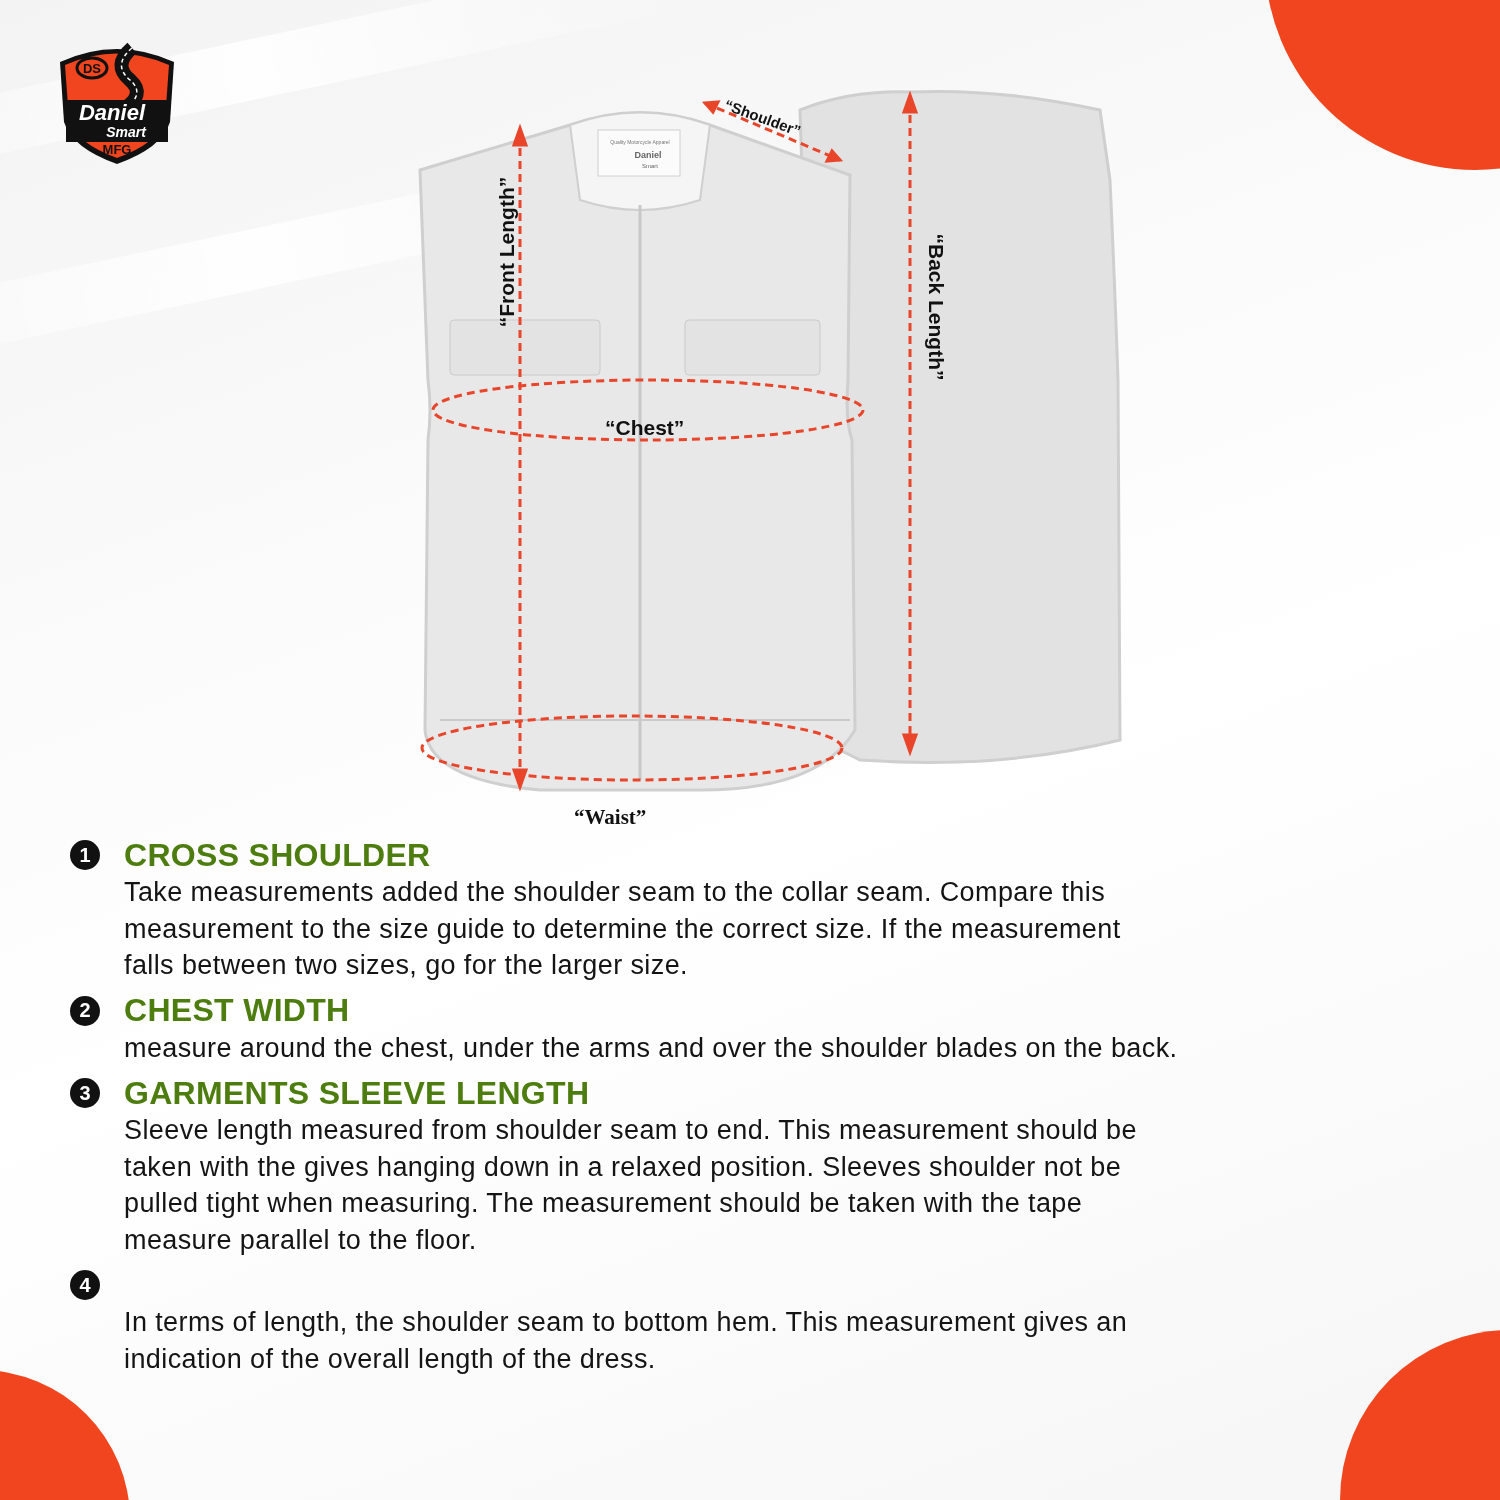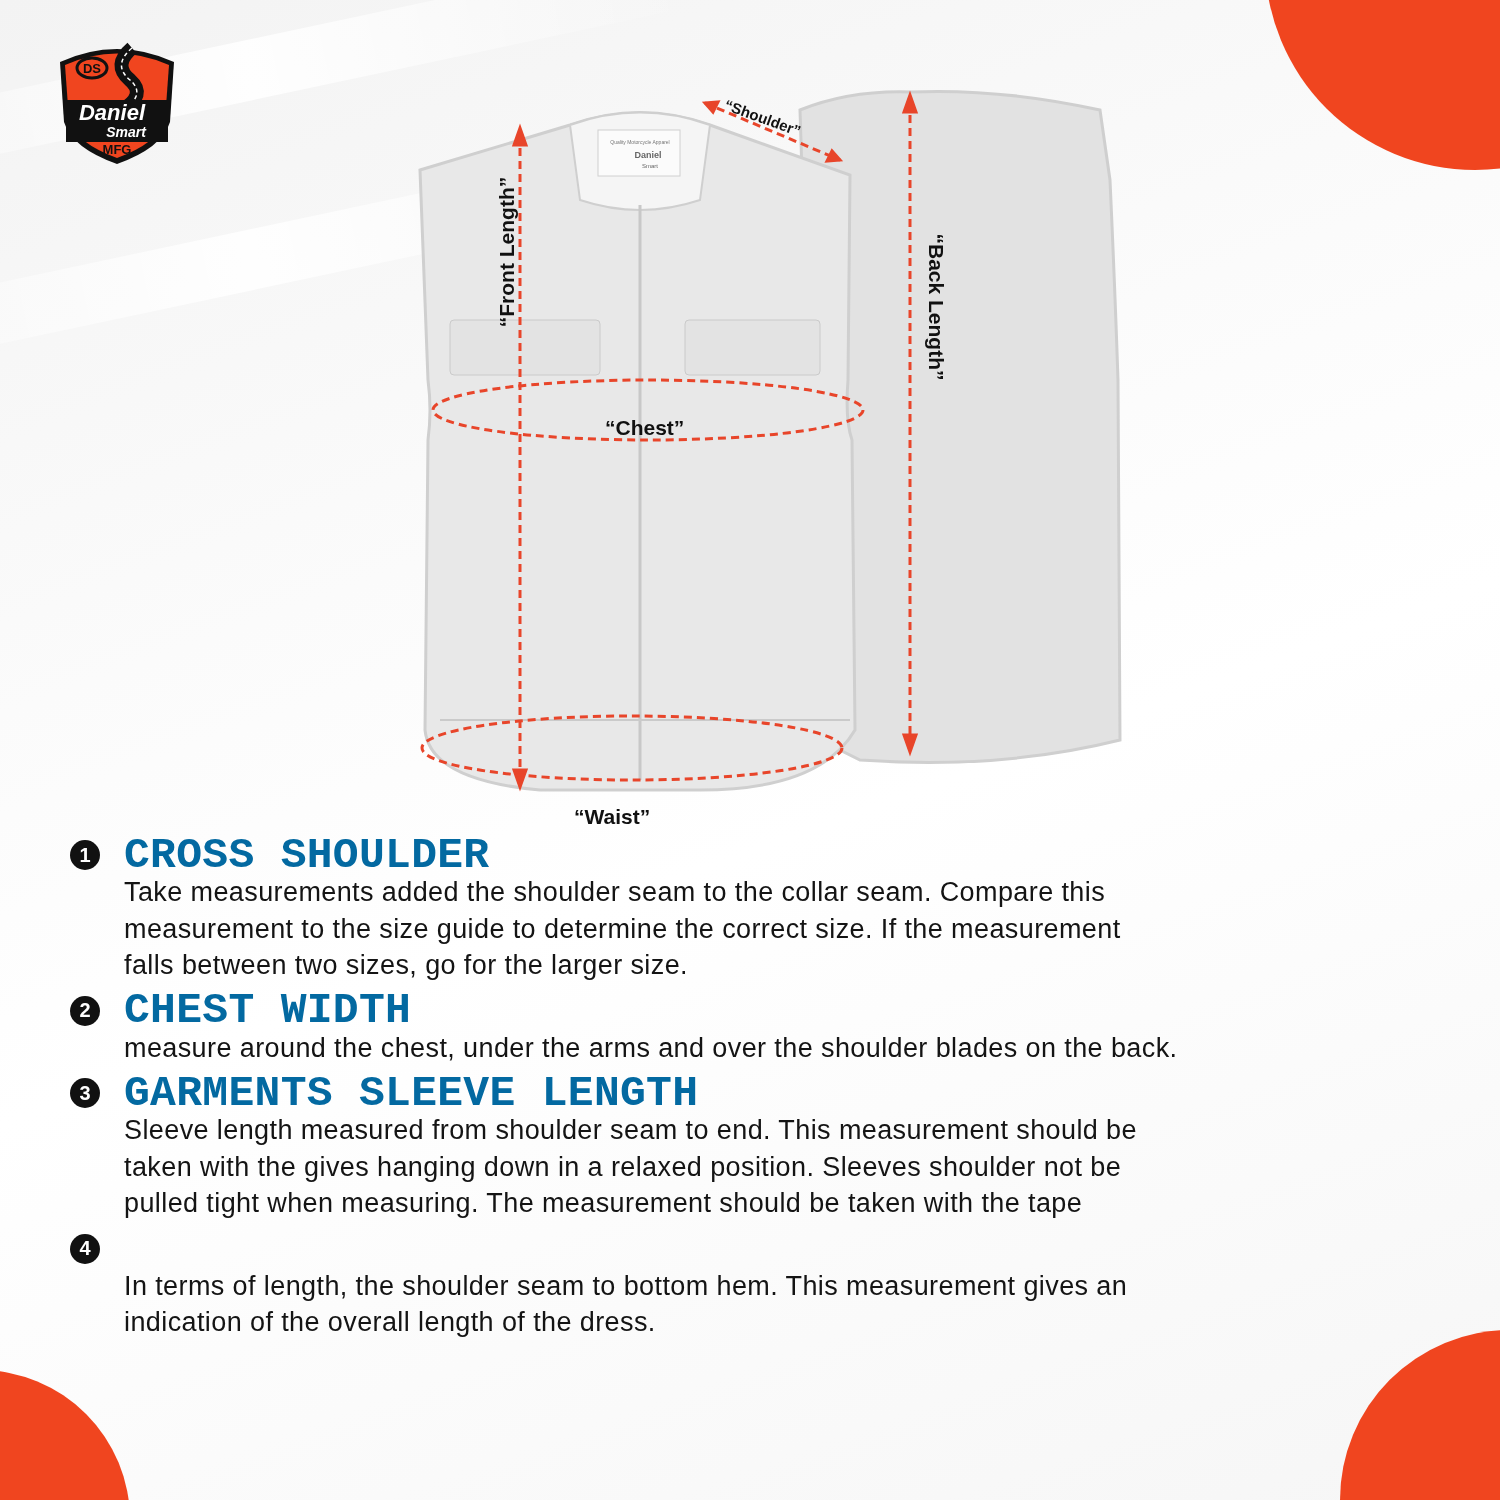--- a/index.html
+++ b/index.html
@@ -19,33 +19,33 @@
   .logo svg { width:100%; height:100%; }
 
   
   .vest-area { position:absolute; left:400px; top:80px; width:760px; height:760px; }
   .vest-area svg { width:100%; height:100%; overflow:visible; }
   .mlabel { position:absolute; font-family:"Liberation Sans", sans-serif; font-weight:bold; color:#111; white-space:nowrap; }
   .lbl-shoulder { left:728px; top:96px; font-size:15px; transform: rotate(20deg); transform-origin:left top; }
   .lbl-front { left:432px; top:240px; font-size:21px; transform: rotate(-90deg); transform-origin:center; }
   .lbl-back { left:862px; top:295px; font-size:21px; transform: rotate(90deg); transform-origin:center; }
   .lbl-chest { left:605px; top:416px; font-size:21px; }
-  .lbl-waist { left:574px; top:805px; font-size:21px; }
+  .lbl-waist { left:574px; top:805px; font-size:21px;font-family:Liberation Serif, serif; }
 
   
   .instructions { position:absolute; left:70px; top:836px; width:1380px; }
   .item { margin-bottom:8px; }
   .item-head { display:flex; align-items:center; height:38px; }
   .num {
     width:30px; height:30px; border-radius:50%; background:#111; color:#fff;
     display:flex; align-items:center; justify-content:center;
     font-family:"Liberation Sans", sans-serif; font-weight:bold; font-size:20px;
     margin-right:24px; flex-shrink:0;
   }
-  .title { font-family:Liberation Mono, monospace; font-weight:bold; font-size:43px; color:#0369a1; letter-spacing:0.3px; }
+  .title { font-family:Liberation Sans, sans-serif; font-weight:bold; font-size:32px; color:#4d7c0f; letter-spacing:0.3px; }
   .desc { margin-left:54px; font-family:"Liberation Sans", sans-serif; font-size:27px; line-height:36.5px; color:#141414; letter-spacing:0.4px; }
 </style>
 </head>
 <body>
 
 <div class="streak" style="top:40px;"></div>
 <div class="streak" style="top:230px;"></div>
 <div class="circle tr"></div>
 <div class="circle bl"></div>
 <div class="circle br"></div>
@@ -128,20 +128,21 @@
   </div>
   <div class="item">
     <div class="item-head">
       <div class="num">3</div>
       <div class="title">GARMENTS SLEEVE LENGTH</div>
     </div>
     <div class="desc">
       <div>Sleeve length measured from shoulder seam to end. This measurement should be</div>
       <div>taken with the gives hanging down in a relaxed position. Sleeves shoulder not be</div>
       <div>pulled tight when measuring. The measurement should be taken with the tape</div>
+      <div>measure parallel to the floor.</div>
     </div>
   </div>
   <div class="item">
     <div class="item-head">
       <div class="num">4</div>
     </div>
     <div class="desc">
       <div>In terms of length, the shoulder seam to bottom hem. This measurement gives an</div>
       <div>indication of the overall length of the dress.</div>
     </div>

